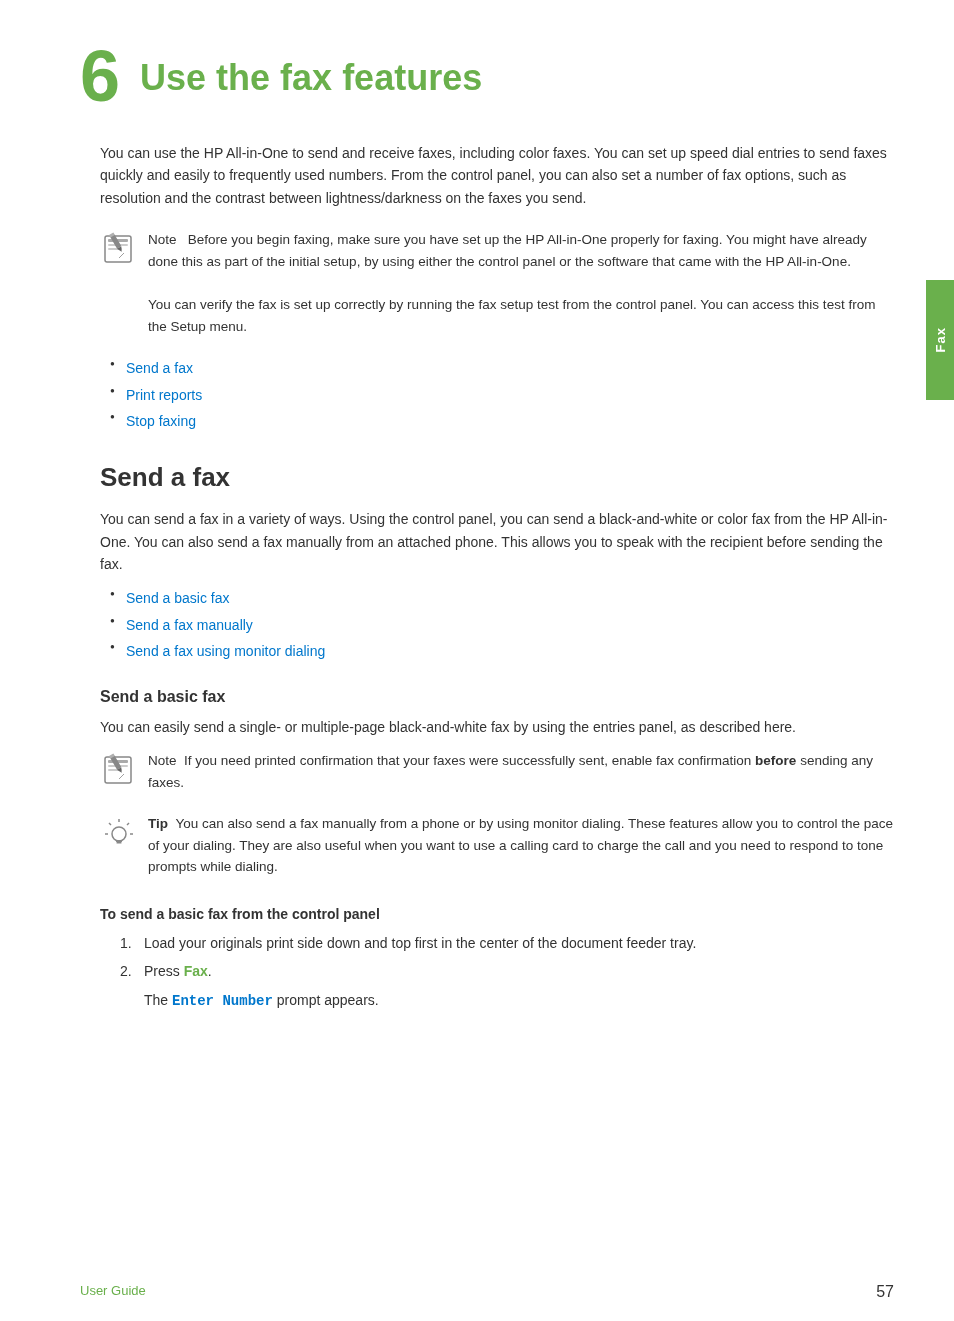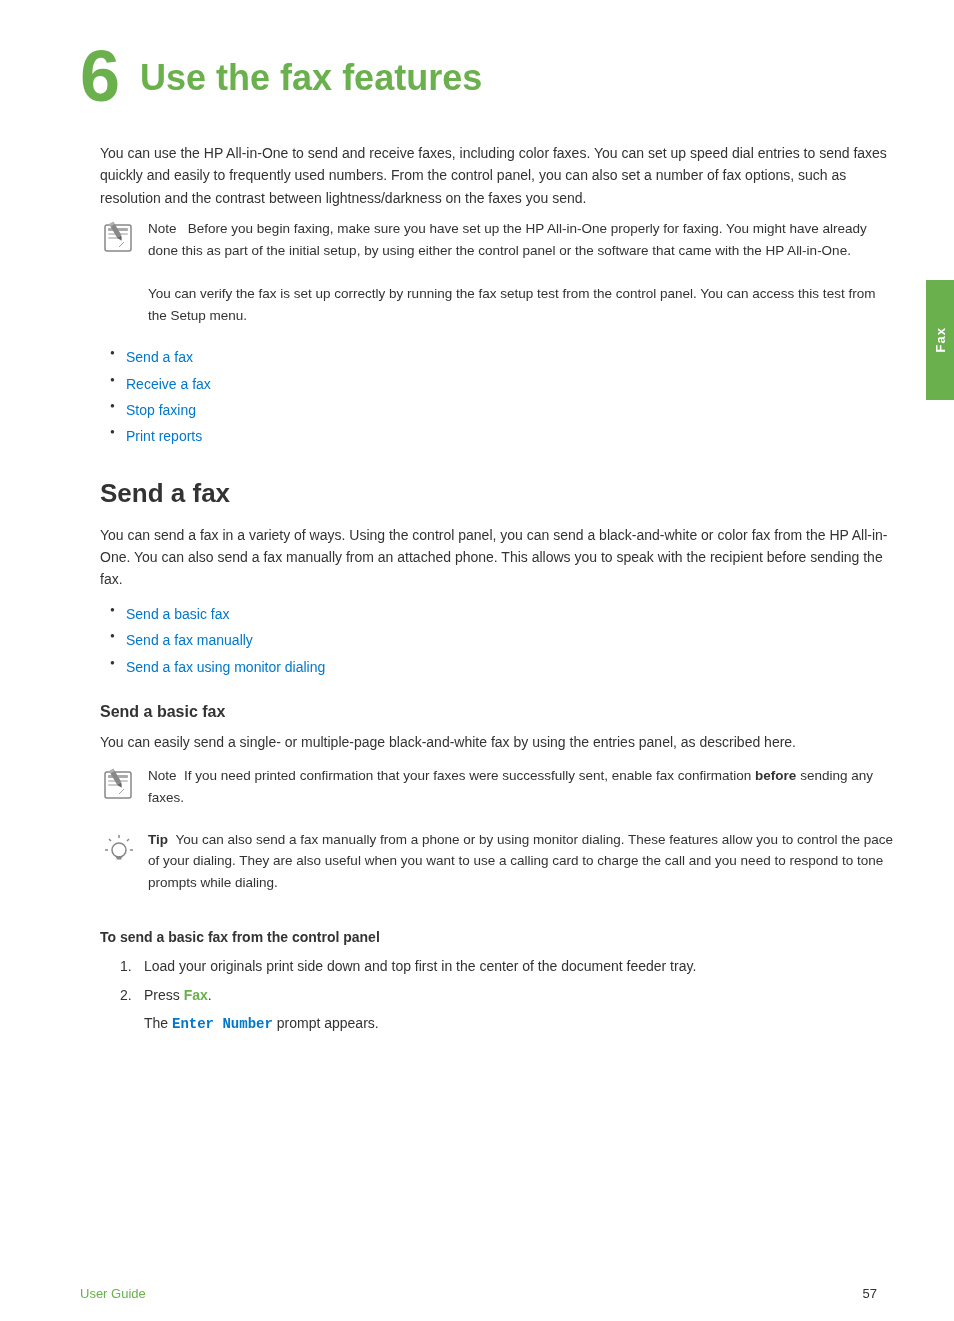--- a/index.html
+++ b/index.html
@@ -68,21 +68,21 @@
 
     
     .content-area {
       margin-left: 20px;
     }
 
     .intro-text {
       font-size: 14px;
       line-height: 1.6;
       color: #333;
-      margin-bottom: 9px;
+      margin-bottom: 20px;
     }
 
     
     .note-box {
       display: flex;
       align-items: flex-start;
       margin-bottom: 20px;
       margin-left: 0;
     }
     .note-icon {
@@ -143,21 +143,21 @@
       color: #333;
       margin-top: 25px;
       margin-bottom: 10px;
     }
 
     
     .subsubsection-heading {
       font-size: 14px;
       font-weight: bold;
       color: #333;
-      margin-top: 36px;
+      margin-top: 28px;
       margin-bottom: 10px;
     }
 
     .paragraph {
       font-size: 14px;
       line-height: 1.6;
       color: #333;
       margin-bottom: 12px;
     }
 
@@ -209,34 +209,34 @@
       color: #0077cc;
       font-weight: bold;
       font-family: Liberation Mono, monospace;
     }
 
     
     .page-footer {
       position: absolute;
       bottom: 20px;
       left: 0;
-      right: 17px;
+      right: 0;
       display: flex;
       justify-content: space-between;
       padding: 0 60px 0 80px;
       font-size: 13px;
       color: #6ab04c;
     }
     .footer-label {
       color: #6ab04c;
       font-size: 13px;
     }
     .footer-page {
       color: #333;
-      font-size: 13px;
+      font-size: 16px;
     }
 
     
     .note-svg, .tip-svg {
       display: block;
     }
   </style>
 </head>
 <body>
 
@@ -279,27 +279,24 @@
         <br><br>
         <span>You can verify the fax is set up correctly by running the fax setup test from the control panel. You can access this test from the Setup menu.</span>
       </div>
     </div>
 
     <ul class="bullet-list">
       <li>
         <a href="#send-a-fax">Send a fax</a>
       </li>
       <li>
-        <a href="#receive-a-fax">Receive a fax</a>
+        <a href="#print-reports">Print reports</a>
       </li>
       <li>
         <a href="#stop-faxing">Stop faxing</a>
-      </li>
-      <li>
-        <a href="#print-reports">Print reports</a>
       </li>
     </ul>
 
     <h2 class="section-heading" id="send-a-fax">Send a fax</h2>
 
     <p class="paragraph">You can send a fax in a variety of ways. Using the control panel, you can send a black-and-white or color fax from the HP All-in-One. You can also send a fax manually from an attached phone. This allows you to speak with the recipient before sending the fax.</p>
 
     <ul class="bullet-list">
       <li>
         <a href="#send-basic-fax">Send a basic fax</a>

